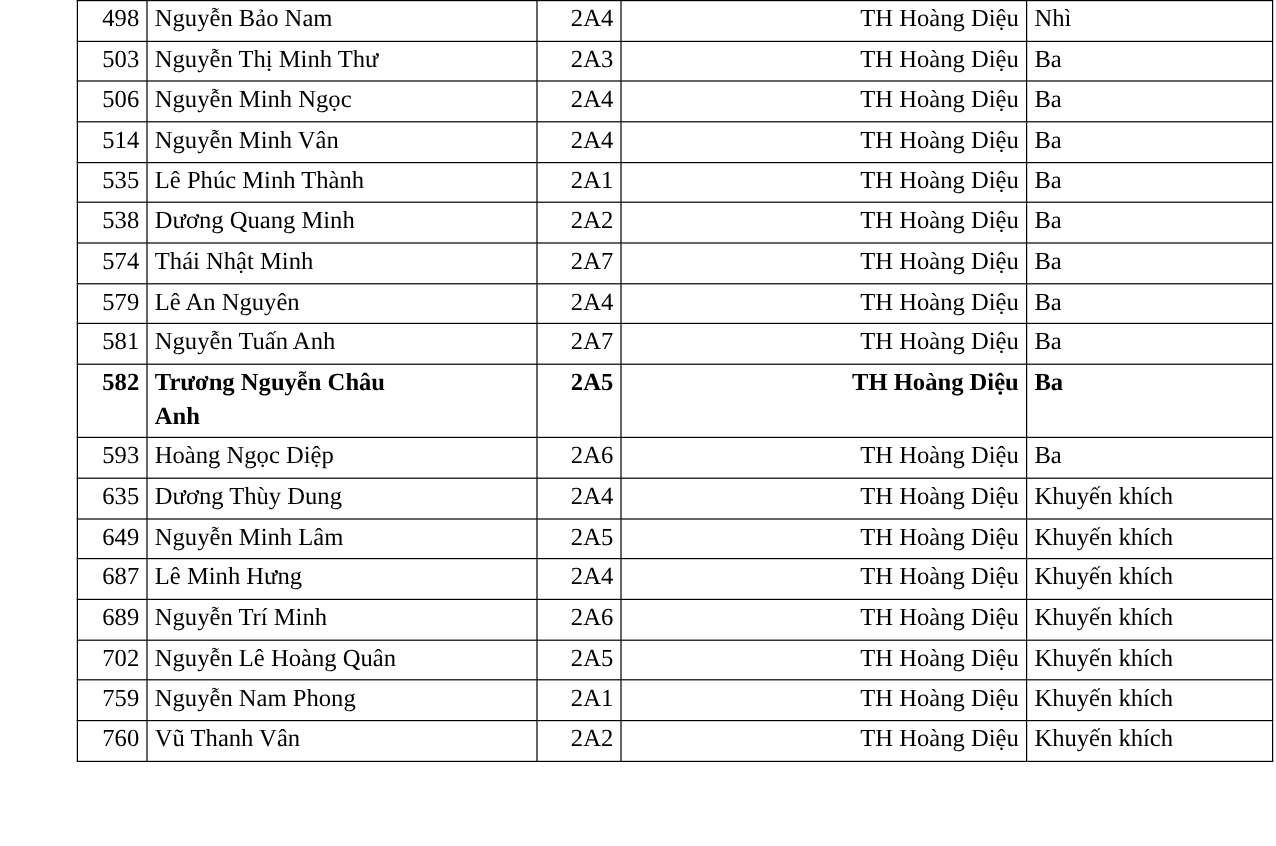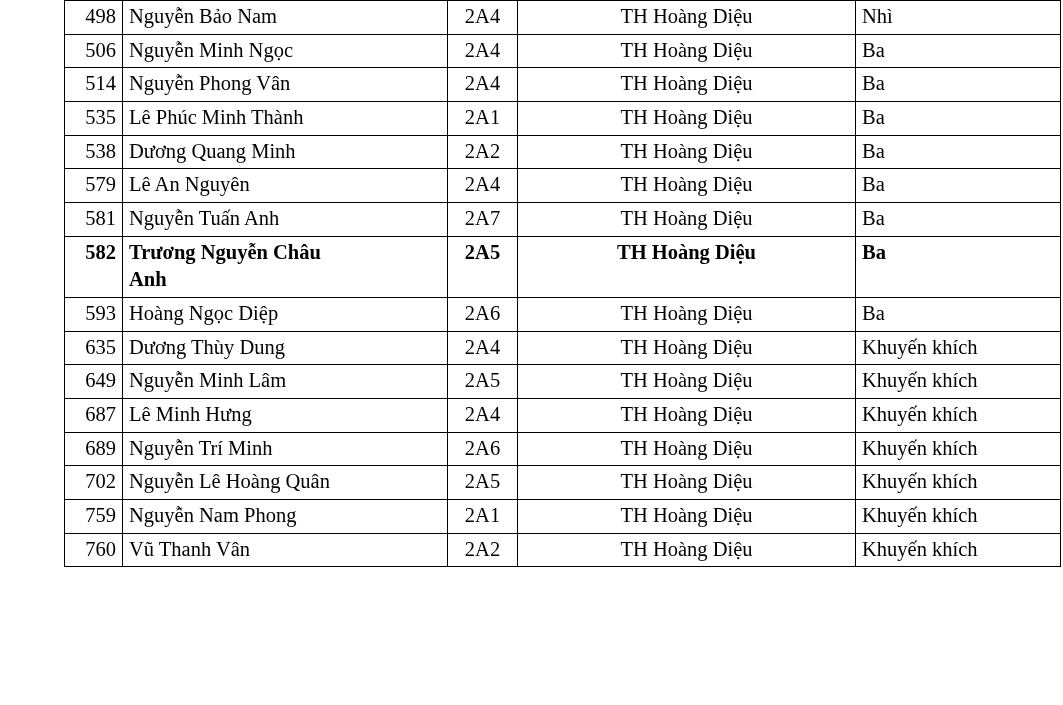--- a/index.html
+++ b/index.html
@@ -45,24 +45,24 @@
   td.id {
     text-align: right;
     padding-right: 8px;
   }
   td.name {
     text-align: left;
     padding-left: 10px;
     margin-top: 16px;
   }
   td.cls {
-    text-align: center;
+    text-align: right;
   }
   td.school {
-    text-align: center;
+    text-align: right;
     padding-left: 10px;
     border-right-style: dashed;
     border-right-width: 1px;
   }
   td.award {
     border-left-style: dashed;
     border-left-width: 1px;
   }
   td.tall {
     height: 62px;
@@ -90,52 +90,70 @@
         <tr>
           <td class="id">498</td>
           <td class="name">
             <span class="name-wrap">Nguyễn Bảo Nam</span>
           </td>
           <td class="cls">2A4</td>
           <td class="school">TH Hoàng Diệu</td>
           <td class="award">Nhì</td>
         </tr>
         <tr>
+          <td class="id">503</td>
+          <td class="name">
+            <span class="name-wrap">Nguyễn Thị Minh Thư</span>
+          </td>
+          <td class="cls">2A3</td>
+          <td class="school">TH Hoàng Diệu</td>
+          <td class="award">Ba</td>
+        </tr>
+        <tr>
           <td class="id">506</td>
           <td class="name">
             <span class="name-wrap">Nguyễn Minh Ngọc</span>
           </td>
           <td class="cls">2A4</td>
           <td class="school">TH Hoàng Diệu</td>
           <td class="award">Ba</td>
         </tr>
         <tr>
           <td class="id">514</td>
           <td class="name">
-            <span class="name-wrap">Nguyễn Phong Vân</span>
+            <span class="name-wrap">Nguyễn Minh Vân</span>
           </td>
           <td class="cls">2A4</td>
           <td class="school">TH Hoàng Diệu</td>
           <td class="award">Ba</td>
         </tr>
         <tr>
           <td class="id">535</td>
           <td class="name">
             <span class="name-wrap">Lê Phúc Minh Thành</span>
           </td>
           <td class="cls">2A1</td>
           <td class="school">TH Hoàng Diệu</td>
           <td class="award">Ba</td>
         </tr>
         <tr>
           <td class="id">538</td>
           <td class="name">
             <span class="name-wrap">Dương Quang Minh</span>
           </td>
           <td class="cls">2A2</td>
+          <td class="school">TH Hoàng Diệu</td>
+          <td class="award">Ba</td>
+        </tr>
+        <tr>
+          <td class="id">574</td>
+          <td class="name">
+            <span class="name-wrap">Thái Nhật Minh</span>
+          </td>
+          <td class="cls">2A7</td>
           <td class="school">TH Hoàng Diệu</td>
           <td class="award">Ba</td>
         </tr>
         <tr>
           <td class="id">579</td>
           <td class="name">
             <span class="name-wrap">Lê An Nguyên</span>
           </td>
           <td class="cls">2A4</td>
           <td class="school">TH Hoàng Diệu</td>

